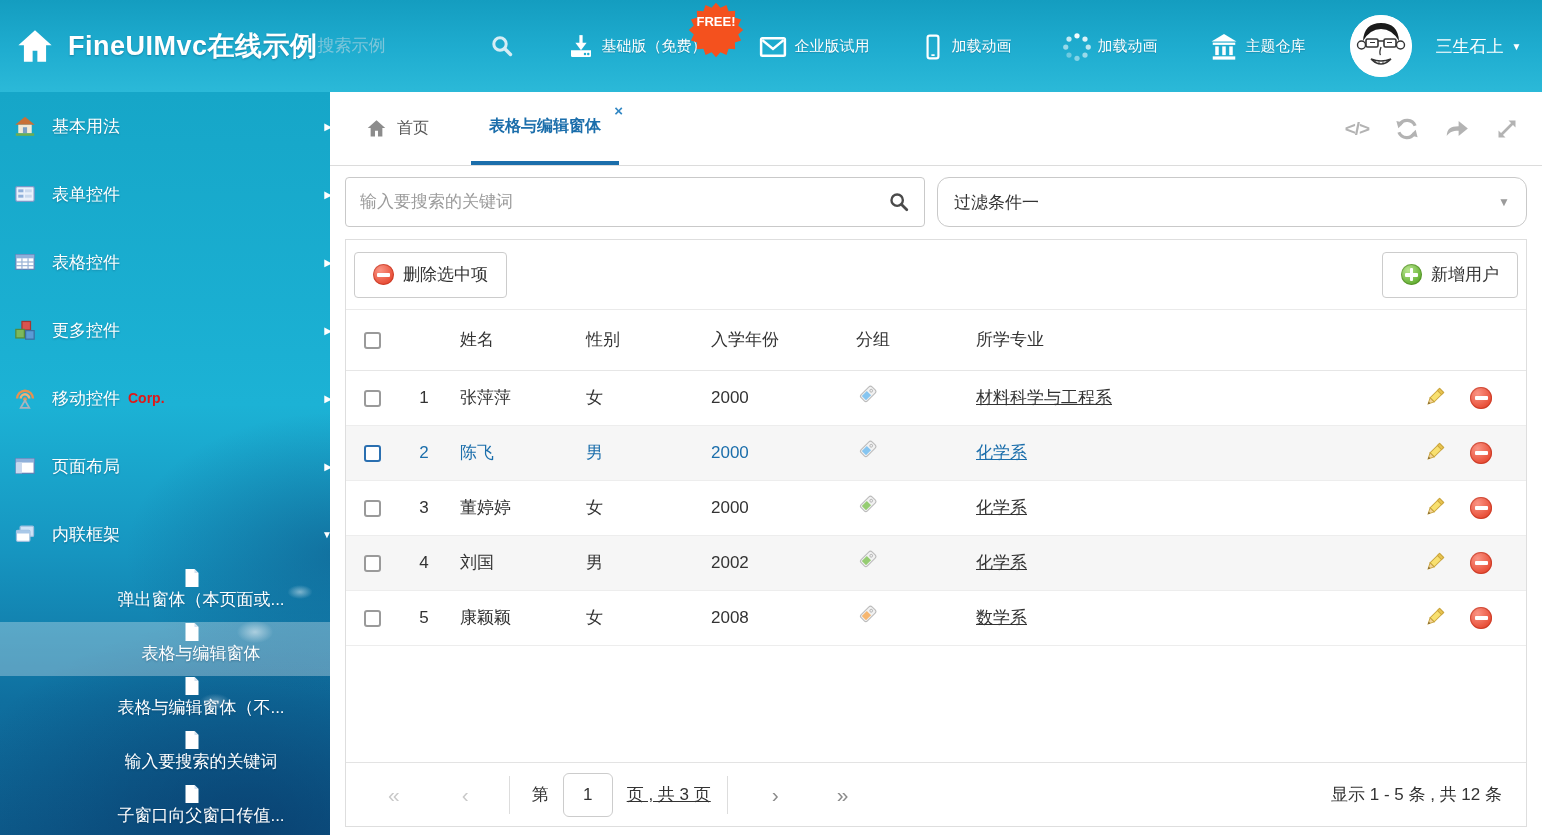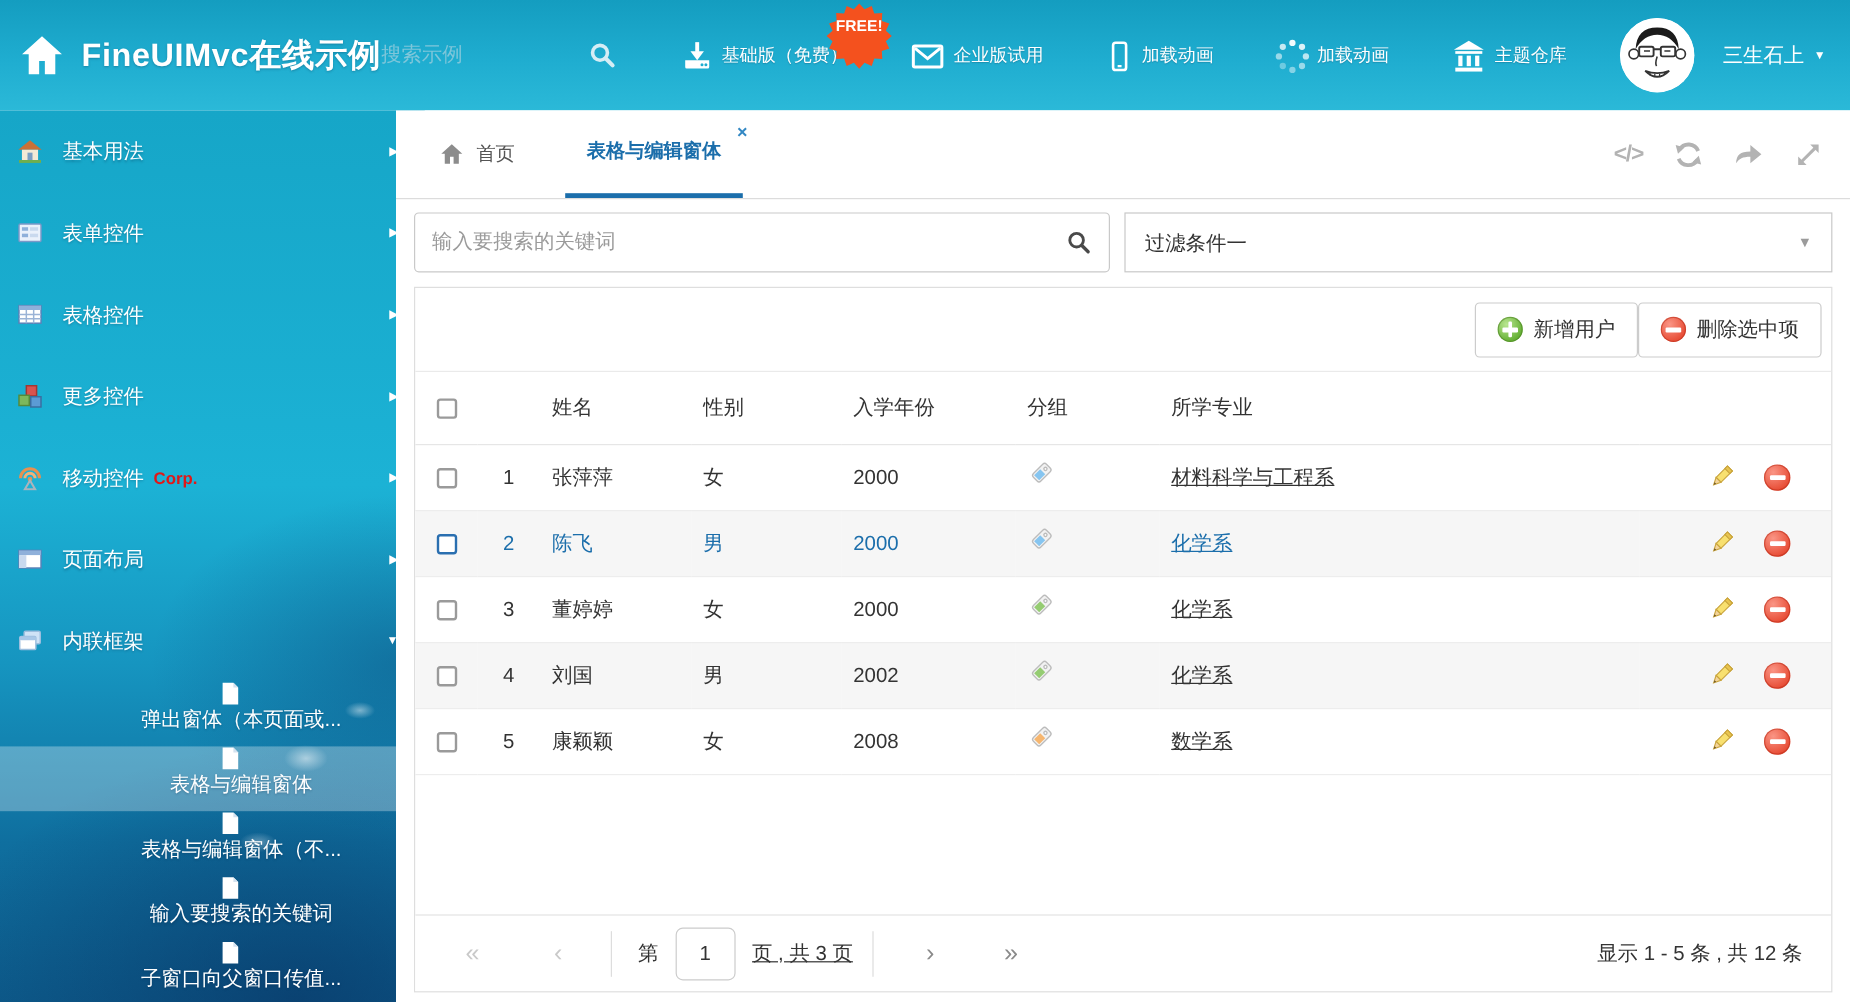--- a/index.html
+++ b/index.html
@@ -73,21 +73,21 @@
   .tool-ic { width:26px; height:26px; cursor:pointer; display:flex; align-items:center; justify-content:center; }
   .tool-code { color:#b3b3b3; font-size:19px; font-weight:bold; letter-spacing:-1px; }
 
   .content { flex:1; display:flex; flex-direction:column; padding:11px 15px 8px 15px; overflow:hidden; }
   .filter-row { display:flex; gap:12px; flex:0 0 auto; }
   .search-box { width:580px; height:50px; border:1px solid #c9c9c9; border-radius:4px;
     display:flex; align-items:center; padding:0 14px; background:#fff; }
   .search-box input { flex:1; border:none; outline:none; font-size:17px; color:#333; font-family:inherit; }
   .search-box input::placeholder { color:#9b9b9b; }
   .search-box .mag2 { width:22px; height:22px; flex:0 0 auto; cursor:pointer; }
-  .dropdown { flex:1; height:50px; border:1px solid #c9c9c9; border-radius:0; background:#fff;
+  .dropdown { flex:1; height:50px; border:1px solid #c9c9c9; border-radius:12px; background:#fff;
     display:flex; align-items:center; padding:0 16px; cursor:pointer; }
   .dropdown .dv { font-size:17px; color:#333; }
   .dropdown .dc { margin-left:auto; color:#9b9b9b; font-size:12px; }
 
   .panel { margin-top:12px; flex:1; border:1px solid #dedede; display:flex; flex-direction:column; overflow:hidden; }
   .panel-toolbar { height:70px; flex:0 0 auto; display:flex; align-items:center; padding:0 8px;
     border-bottom:1px solid #eaeaea; }
   .btn { height:46px; background:#fff; border:1px solid #ccc; border-radius:4px; display:flex;
     align-items:center; gap:9px; padding:0 18px; font-size:17px; color:#333; cursor:pointer; font-family:inherit; }
   .btn-add { margin-left:auto; }
@@ -408,27 +408,27 @@
         </div>
         <div class="dropdown">
           <span class="dv">过滤条件一</span>
           <span class="dc">▼</span>
         </div>
       </div>
 
       <div class="panel">
 
         <div class="panel-toolbar">
+          <button class="btn">
+            <span class="ico-minus"></span>
+            <span>删除选中项</span>
+          </button>
           <button class="btn btn-add">
             <span class="ico-plus"></span>
             <span>新增用户</span>
-          </button>
-          <button class="btn">
-            <span class="ico-minus"></span>
-            <span>删除选中项</span>
           </button>
         </div>
 
         <table class="grid">
           <colgroup>
             <col style="width:52px">
               <col style="width:52px">
               <col style="width:126px">
               <col style="width:125px">
             <col style="width:145px">

